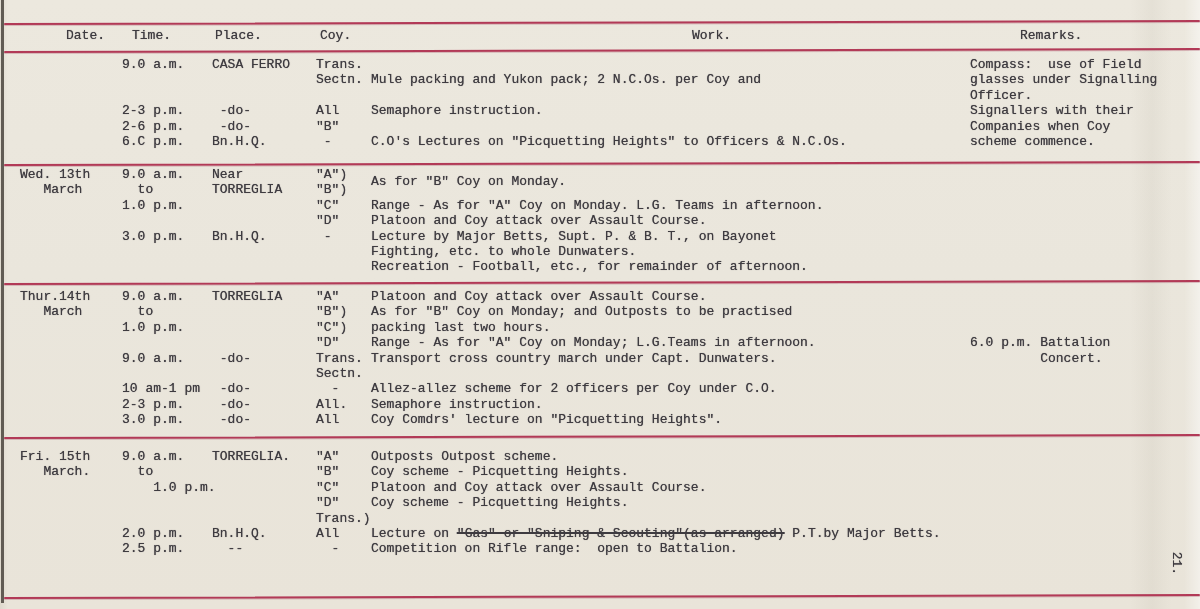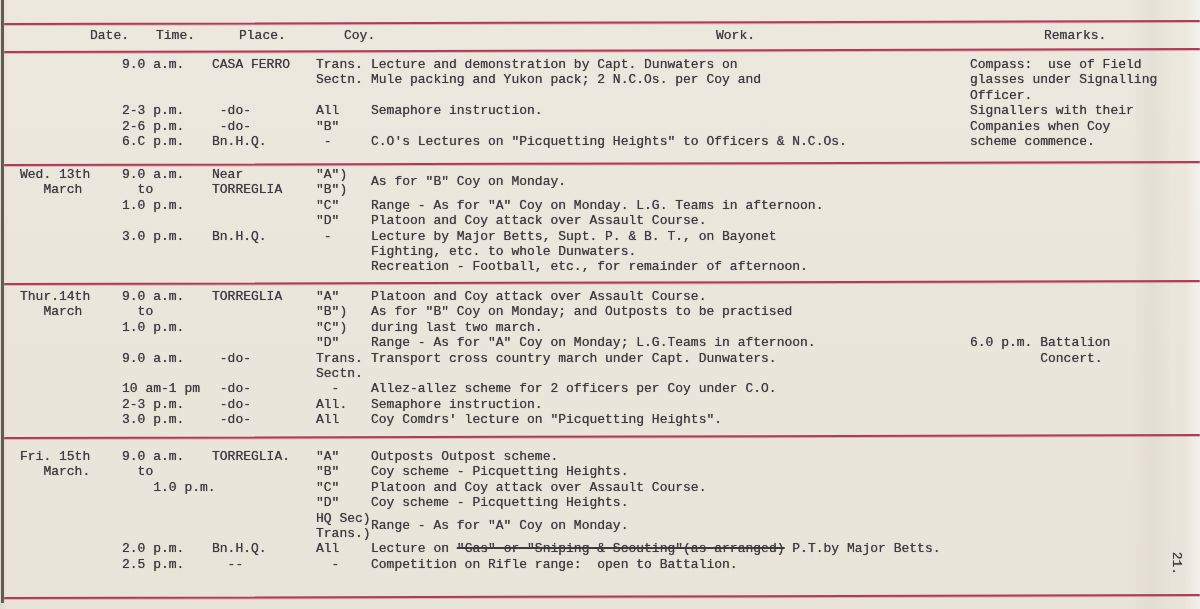--- a/index.html
+++ b/index.html
@@ -22,21 +22,21 @@
     background:#4a443d;opacity:.85;
   }
   .rule{
     position:absolute;left:4px;right:0;height:2.4px;
     background:#b23a57;border-radius:1px;
     box-shadow:0 1px 0 rgba(150,40,70,0.25);
     transform:rotate(-0.14deg);transform-origin:left center;
   }
   .rule1{top:23px}.rule2{top:51px}.rule3{top:164px}.rule4{top:283px}.rule5{top:437px}.rule6{top:597px}
   .header-row{position:absolute;top:28px;left:0;right:0;height:16px;}
-  .hcell{position:absolute;white-space:pre;margin-left:24px;}
+  .hcell{position:absolute;white-space:pre;}
   .h0{left:66px}.h1{left:132px}.h2{left:215px}.h3{left:320px}.h4{left:692px}.h5{left:1020px}
   .section{position:absolute;left:0;right:0;}
   .sec-0{top:57px}.sec-1{top:167px}.sec-2{top:289px}.sec-3{top:449px}
   .trow{position:relative;height:15.4px;}
   .cell{position:absolute;top:0;white-space:pre;}
   .col-date{left:20px}.col-time{left:122px}.col-place{left:212px}
   .col-coy{left:316px}.col-work{left:371px}.col-remarks{left:970px}
   .dy{transform:translateY(7px);}
   .strike{text-decoration:line-through;text-decoration-thickness:1.6px;}
   .page-number{
@@ -66,21 +66,20 @@
     <span class="hcell h3">Coy.</span>
     <span class="hcell h4">Work.</span>
     <span class="hcell h5">Remarks.</span>
   </div>
 
   <div class="section sec-0">
       <div class="trow">
         <span class="cell col-time">9.0 a.m.</span>
         <span class="cell col-place">CASA FERRO</span>
         <span class="cell col-coy">Trans.</span>
-        <span class="cell col-work">Lecture and demonstration by Capt. Dunwaters on</span>
         <span class="cell col-remarks">Compass:  use of Field</span>
       </div>
       <div class="trow">
         <span class="cell col-coy">Sectn.</span>
         <span class="cell col-work">Mule packing and Yukon pack; 2 N.C.Os. per Coy and</span>
         <span class="cell col-remarks">glasses under Signalling</span>
       </div>
       <div class="trow">
         <span class="cell col-remarks">Officer.</span>
       </div>
@@ -151,21 +150,21 @@
       </div>
       <div class="trow">
         <span class="cell col-date">   March</span>
         <span class="cell col-time">  to</span>
         <span class="cell col-coy">"B")</span>
         <span class="cell col-work">As for "B" Coy on Monday; and Outposts to be practised</span>
       </div>
       <div class="trow">
         <span class="cell col-time">1.0 p.m.</span>
         <span class="cell col-coy">"C")</span>
-        <span class="cell col-work">during last two march.</span>
+        <span class="cell col-work">packing last two hours.</span>
       </div>
       <div class="trow">
         <span class="cell col-coy">"D"</span>
         <span class="cell col-work">Range - As for "A" Coy on Monday; L.G.Teams in afternoon.</span>
         <span class="cell col-remarks">6.0 p.m. Battalion</span>
       </div>
       <div class="trow">
         <span class="cell col-time">9.0 a.m.</span>
         <span class="cell col-place"> -do-</span>
         <span class="cell col-coy">Trans.</span>
@@ -211,24 +210,20 @@
       <div class="trow">
         <span class="cell col-time">    1.0 p.m.</span>
         <span class="cell col-coy">"C"</span>
         <span class="cell col-work">Platoon and Coy attack over Assault Course.</span>
       </div>
       <div class="trow">
         <span class="cell col-coy">"D"</span>
         <span class="cell col-work">Coy scheme - Picquetting Heights.</span>
       </div>
       <div class="trow">
-        <span class="cell col-coy">HQ Sec)</span>
-        <span class="cell col-work dy">Range - As for "A" Coy on Monday.</span>
-      </div>
-      <div class="trow">
         <span class="cell col-coy">Trans.)</span>
       </div>
       <div class="trow">
         <span class="cell col-time">2.0 p.m.</span>
         <span class="cell col-place">Bn.H.Q.</span>
         <span class="cell col-coy">All</span>
         <span class="cell col-work"><span>Lecture on </span><span class="strike">"Gas" or "Sniping &amp; Scouting"(as arranged)</span><span> P.T.by Major Betts.</span></span>
       </div>
       <div class="trow">
         <span class="cell col-time">2.5 p.m.</span>

